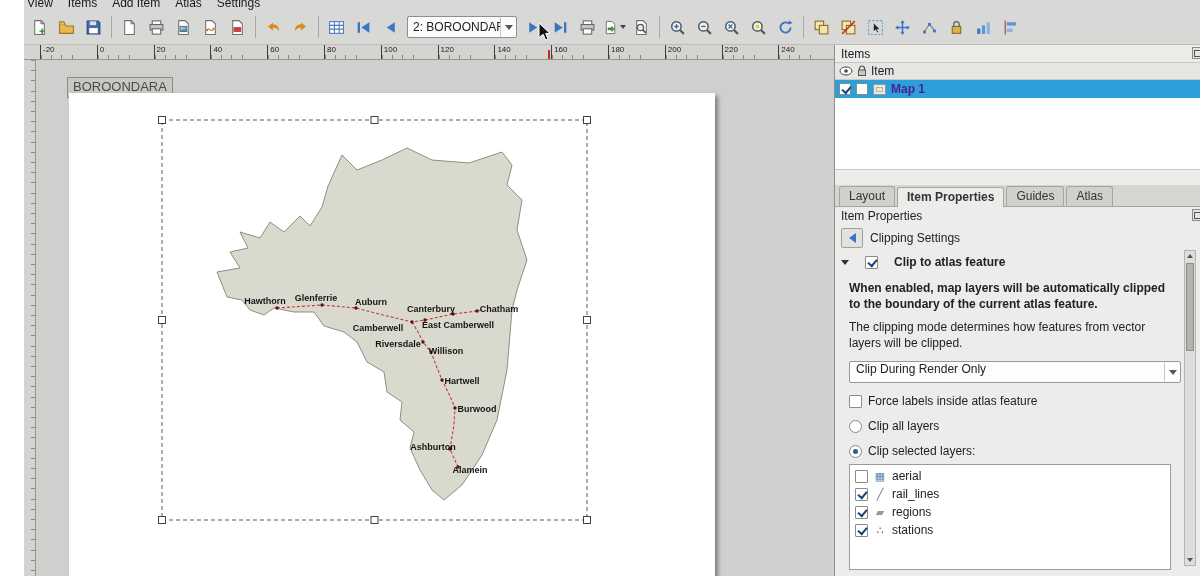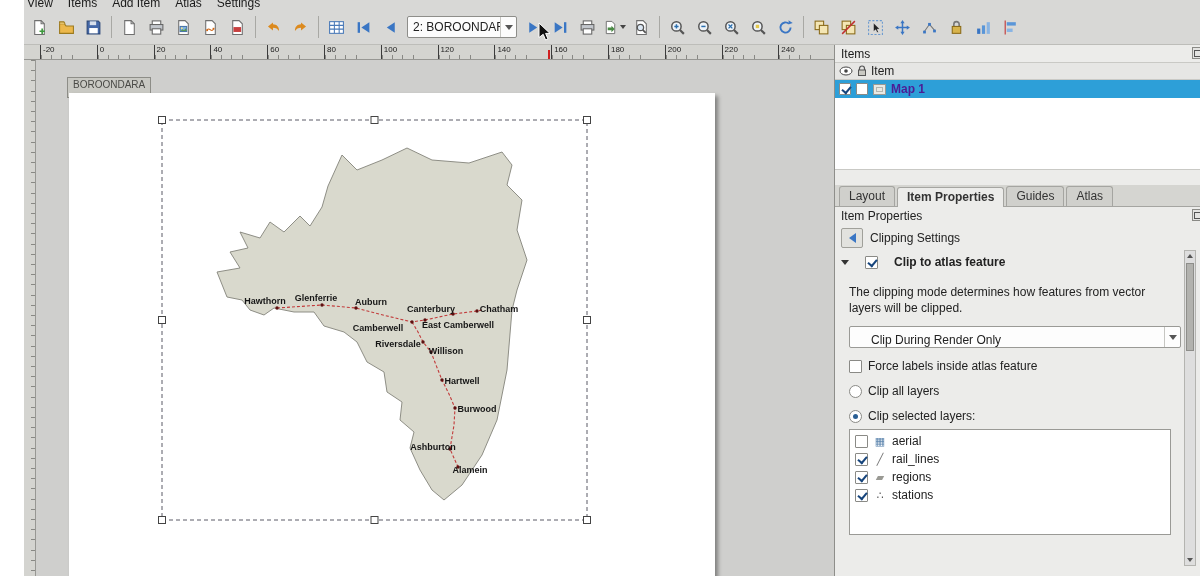--- a/index.html
+++ b/index.html
@@ -30,21 +30,21 @@
   .ruler-cells { position:absolute; left:16px; top:0; bottom:0; display:flex;gap:16px; }
   .ruler-cell { width:40.8px; flex:none; border-left:1px solid #3c3c3c; position:relative;
     background-image:repeating-linear-gradient(to right,#888884 0 1px,transparent 1px 10.2px);
     background-size:100% 4px; background-repeat:no-repeat; background-position:left bottom; }
   .ruler-num { position:absolute; left:2px; top:0px; font-size:8px; color:#222; }
   .ruler-marker { position:absolute; left:524px; top:5px; width:2px; height:10px; background:#d02020; }
   .canvas { position:relative; height:516px; background:#cfcfcd; overflow:hidden; }
   .ruler-v { position:absolute; left:0; top:0; bottom:0; width:12px; background:#d4d4d0; border-right:1px solid #979793;
     background-image:repeating-linear-gradient(to bottom,#888884 0 1px,transparent 1px 10.2px);
     background-size:4px 100%; background-repeat:no-repeat; background-position:right top; }
-  .atlas-chip { position:absolute; left:43px; top:17px; height:21px; padding:1px 5px; font-size:10px; color:#4a4a46;
+  .atlas-chip { position:absolute; left:43px; top:17px; height:21px; padding:1px 5px; font-size:13px; color:#4a4a46;
     background:#c9c9c3; border:1px solid #8d8d87; }
   .page { position:absolute; left:45px; top:33px; width:646px; height:512px; background:#fff; box-shadow:3px 3px 4px rgba(0,0,0,.38); }
   .maplbl { font:700 9px "Liberation Sans","DejaVu Sans",sans-serif; fill:#161616; }
 
   
   .cursor { position:absolute; left:514px; top:22px; z-index:50; }
 
   
   .right-panel { width:390px; flex:none; background:#ececea; border-left:1px solid #8e8e8a; display:flex; flex-direction:column; position:relative; }
   .p-title { height:17px; display:flex; align-items:center; padding:0 6px; font-size:12px; color:#1a1a1a; position:relative; }
@@ -65,21 +65,21 @@
   .props-title { height:18px; display:flex; align-items:center; padding:0 6px; position:relative; font-size:12px; }
   .crumb-row { height:26px; display:flex; align-items:center; gap:7px; padding:0 6px; }
   .back-btn { width:22px; height:20px; background:#e2e2de; border:1px solid #a0a09a; border-radius:2px; display:flex; align-items:center; justify-content:center; }
   .back-btn::after { content:""; border-top:5px solid transparent; border-bottom:5px solid transparent; border-right:7px solid #3a76c4; }
   .sect-row { height:22px; display:flex; align-items:center; gap:16px; padding:0 6px; }
   .tri-down { width:0; height:0; border-left:4px solid transparent; border-right:4px solid transparent; border-top:5px solid #333; }
   .b { font-weight:bold; }
   .pcontent { padding:4px 46px 0 14px; }
   .help-b { font-weight:bold; line-height:1.3; margin-top:4px; }
   .help-n { line-height:1.3; margin-top:8px; }
-  .combo { margin-top:10px; height:22px; width:332px; background:#fdfdfd; border:1px solid #9a9a96; border-radius:2px; display:flex; align-items:flex-end;padding-left:15px; }
+  .combo { margin-top:10px; height:22px; width:332px; background:#fdfdfd; border:1px solid #9a9a96; border-radius:2px; display:flex; align-items:flex-start; }
   .combo .combo-text { padding-left:6px; }
   .ctl-row { display:flex; align-items:center; gap:6px; margin-top:11px; }
   .cb { width:13px; height:13px; background:#fff; border:1px solid #8a8a86; border-radius:1px; position:relative; flex:none; }
   .cb[data-checked="true"]::after { content:""; position:absolute; left:2px; top:2px; width:7px; height:4px;
     border-left:2px solid #17457c; border-bottom:2px solid #17457c; transform:rotate(-50deg); }
   .item-row .cb { width:12px; height:12px; }
   .radio { width:13px; height:13px; background:#fff; border:1px solid #8a8a86; border-radius:50%; position:relative; flex:none; }
   .radio[data-checked="true"]::after { content:""; position:absolute; left:3px; top:3px; width:5px; height:5px; border-radius:50%; background:#2b5f94; }
   .layers-list { margin-top:6px; width:322px; height:106px; background:#fff; border:1px solid #9a9a96; padding:2px 0; overflow:hidden; }
   .layer-row { height:18px; display:flex; align-items:center; gap:5px; padding:0 5px; }
@@ -514,20 +514,21 @@
         <div class="crumb-row">
           <span class="back-btn"></span>
           <span>Clipping Settings</span>
         </div>
         <div class="sect-row">
           <span class="tri-down"></span>
           <span class="cb" data-checked="true"></span>
           <span class="b">Clip to atlas feature</span>
         </div>
         <div class="pcontent">
+          <div class="help-b">When enabled, map layers will be automatically clipped to the boundary of the current atlas feature.</div>
           <div class="help-n">The clipping mode determines how features from vector layers will be clipped.</div>
           <div class="combo">
             <span class="combo-text">Clip During Render Only</span>
             <span class="combo-arrow"></span>
           </div>
           <div class="ctl-row">
             <span class="cb" data-checked="false"></span>
             <span>Force labels inside atlas feature</span>
           </div>
           <div class="ctl-row">

